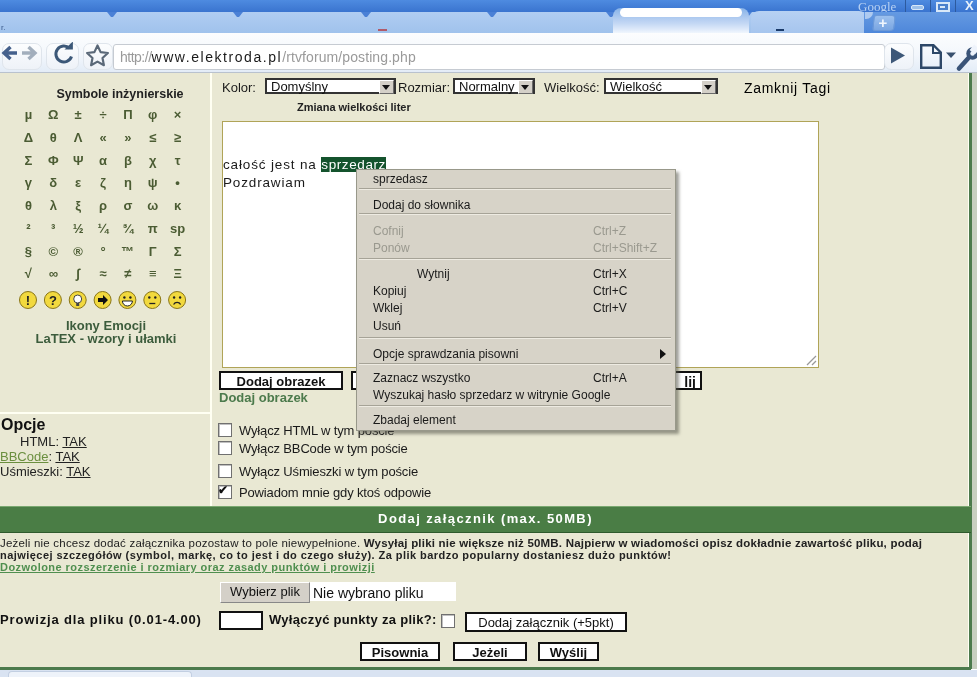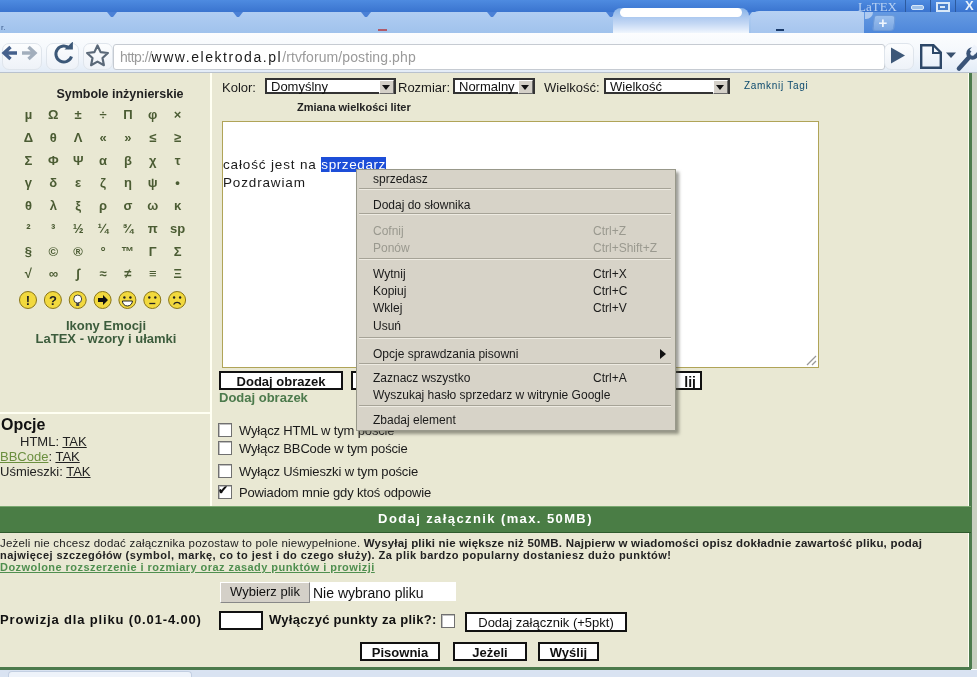--- a/index.html
+++ b/index.html
@@ -50,21 +50,21 @@
   
   .lbl{font-size:13px;color:#1a1a1a;}
   .sel{top:78px;height:16px;box-sizing:border-box;background:#fff;border:2px solid #333;}
   .selbtn{position:absolute;right:0;top:0;width:13px;height:12px;background:#d4d0c8;
     border-top:1px solid #fff;border-left:1px solid #fff;border-right:1px solid #6a6a6a;border-bottom:1px solid #6a6a6a;}
   .selbtn:after{content:"";position:absolute;left:2px;top:4px;border:4px solid transparent;border-top:5px solid #111;}
   .seltxt{position:absolute;left:4px;top:-1px;font-size:13px;color:#111;white-space:nowrap;}
   
   #ta{left:222px;top:121px;width:595px;height:245px;background:#fff;border:1px solid #b0a458;}
   #tatext{left:223px;top:156px;font-size:13.5px;letter-spacing:.85px;color:#1a1a1a;line-height:18px;}
-  #selword{background:#1d4ed8;color:#fff;letter-spacing:.6px;}
+  #selword{background:#14532d;color:#fff;letter-spacing:.6px;}
   .btn{border:2px solid #111;background:#fff;color:#111;font-weight:bold;font-size:13px;
     text-align:center;}
   .chk{width:12px;height:12px;background:#fff;border:1px solid #707070;box-shadow:inset 1px 1px 0 #c0c0c0;}
   .chktxt{font-size:13px;letter-spacing:-.15px;color:#1a1a1a;}
   
   #gbar{left:0;top:506px;width:971px;height:25px;background:#4a7d45;
     border-top:1px solid #7aa870;border-bottom:1px solid #2e5a2c;}
   #gbartxt{left:0;top:511px;width:971px;text-align:center;color:#fff;font-weight:bold;font-size:13px;letter-spacing:1.4px;}
   .para{left:0;font-size:11.5px;letter-spacing:.2px;color:#222;white-space:nowrap;}
   .para2{font-size:11px !important;letter-spacing:.45px !important;}
@@ -74,21 +74,21 @@
   .mi{left:373px;font-size:12px;color:#1a1a1a;white-space:nowrap;}
   .mi.grey{color:#9a998f;}
   .msc{left:593px;font-size:12px;color:#1a1a1a;white-space:nowrap;}
   .msc.grey{color:#9a998f;text-align:right;}
   .msep{left:359px;width:312px;height:1px;background:#a6a397;border-bottom:1px solid #eeebe2;}
 </style>
 </head>
 <body>
 
 <div class="abs" id="titlebar"></div>
-<div class="abs" id="gtext">LaTEX</div>
+<div class="abs" id="gtext">Google</div>
 <div class="abs" style="left:845px;top:12px;width:21px;height:3px;background:#fff;border-radius:2px;"></div>
 <div class="abs windiv" style="left:905px;"></div>
 <div class="abs windiv" style="left:930px;"></div>
 <div class="abs windiv" style="left:955px;"></div>
 <div class="abs" style="left:911px;top:5px;width:11px;height:3px;background:#9cc0ea;border:1px solid #d8e8f8;border-radius:2px;"></div>
 <div class="abs" style="left:936px;top:2px;width:10px;height:6px;background:#4a80cc;border:2px solid #d8e8f8;">
     <div style="position:absolute;left:2px;top:2px;width:5px;height:2px;background:#d8e8f8;"></div>
   </div>
 <div class="abs" style="left:965px;top:-2px;width:12px;height:14px;color:#e8f2fc;font-weight:bold;font-size:13px;">X</div>
 
@@ -260,25 +260,25 @@
 <div class="abs sel" style="left:265px;width:131px;">
     <span class="seltxt">Domyślny</span>
     <span class="selbtn"></span>
   </div>
 <div class="abs lbl" style="left:398px;top:80px;">Rozmiar:</div>
 <div class="abs sel" style="left:453px;width:82px;">
     <span class="seltxt">Normalny</span>
     <span class="selbtn"></span>
   </div>
 <div class="abs lbl" style="left:544px;top:80px;">Wielkość:</div>
-<div class="abs sel" style="left:604px;width:126px;padding-left:44px;">
+<div class="abs sel" style="left:604px;width:114px;padding-left:44px;">
     <span class="seltxt">Wielkość</span>
     <span class="selbtn"></span>
   </div>
-<div class="abs" style="left:744px;top:80px;font-size:10px;letter-spacing:.7px;color:#0c4a6e;">Zamknij Tagi</div>
+<div class="abs" style="left:744px;top:80px;font-size:14px;letter-spacing:.7px;color:#000000;">Zamknij Tagi</div>
 <div class="abs" style="left:297px;top:101px;font-size:11px;font-weight:bold;color:#222;">Zmiana wielkości liter</div>
 
 <div class="abs" id="ta"></div>
 <div class="abs" id="tatext">całość jest na <span id="selword">sprzedarz</span><br>Pozdrawiam</div>
 <svg class="abs" style="left:806px;top:355px;" width="11" height="11">
     <path d="M 10 1 L 1 10 M 10 6 L 6 10" stroke="#999" stroke-width="1.3"></path>
   </svg>
 
 <div class="abs btn" style="left:219px;top:371px;width:120px;height:14px;padding-top:1px;">Dodaj obrazek</div>
 <div class="abs btn" style="left:351px;top:371px;width:80px;height:14px;padding-top:1px;"></div>
@@ -322,21 +322,21 @@
 <div class="abs" id="menu"></div>
 <div class="abs mi" style="top:172px;">sprzedasz</div>
 <div class="abs msep" style="top:188px;"></div>
 <div class="abs mi" style="top:198px;">Dodaj do słownika</div>
 <div class="abs msep" style="top:213px;"></div>
 <div class="abs mi grey" style="top:224px;">Cofnij</div>
 <div class="abs msc grey" style="top:224px;">Ctrl+Z</div>
 <div class="abs mi grey" style="top:241px;">Ponów</div>
 <div class="abs msc grey" style="top:241px;">Ctrl+Shift+Z</div>
 <div class="abs msep" style="top:258px;"></div>
-<div class="abs mi" style="top:267px;">Wytnij</div>
+<div class="abs mi" style="top:267px;margin-left:44px;">Wytnij</div>
 <div class="abs msc" style="top:267px;">Ctrl+X</div>
 <div class="abs mi" style="top:284px;">Kopiuj</div>
 <div class="abs msc" style="top:284px;">Ctrl+C</div>
 <div class="abs mi" style="top:301px;">Wklej</div>
 <div class="abs msc" style="top:301px;">Ctrl+V</div>
 <div class="abs mi" style="top:319px;">Usuń</div>
 <div class="abs msep" style="top:337px;"></div>
 <div class="abs mi" style="top:347px;">Opcje sprawdzania pisowni</div>
 <div class="abs" style="left:660px;top:349px;width:0;height:0;border:5px solid transparent;border-left:6px solid #111;"></div>
 <div class="abs msep" style="top:363px;"></div>

